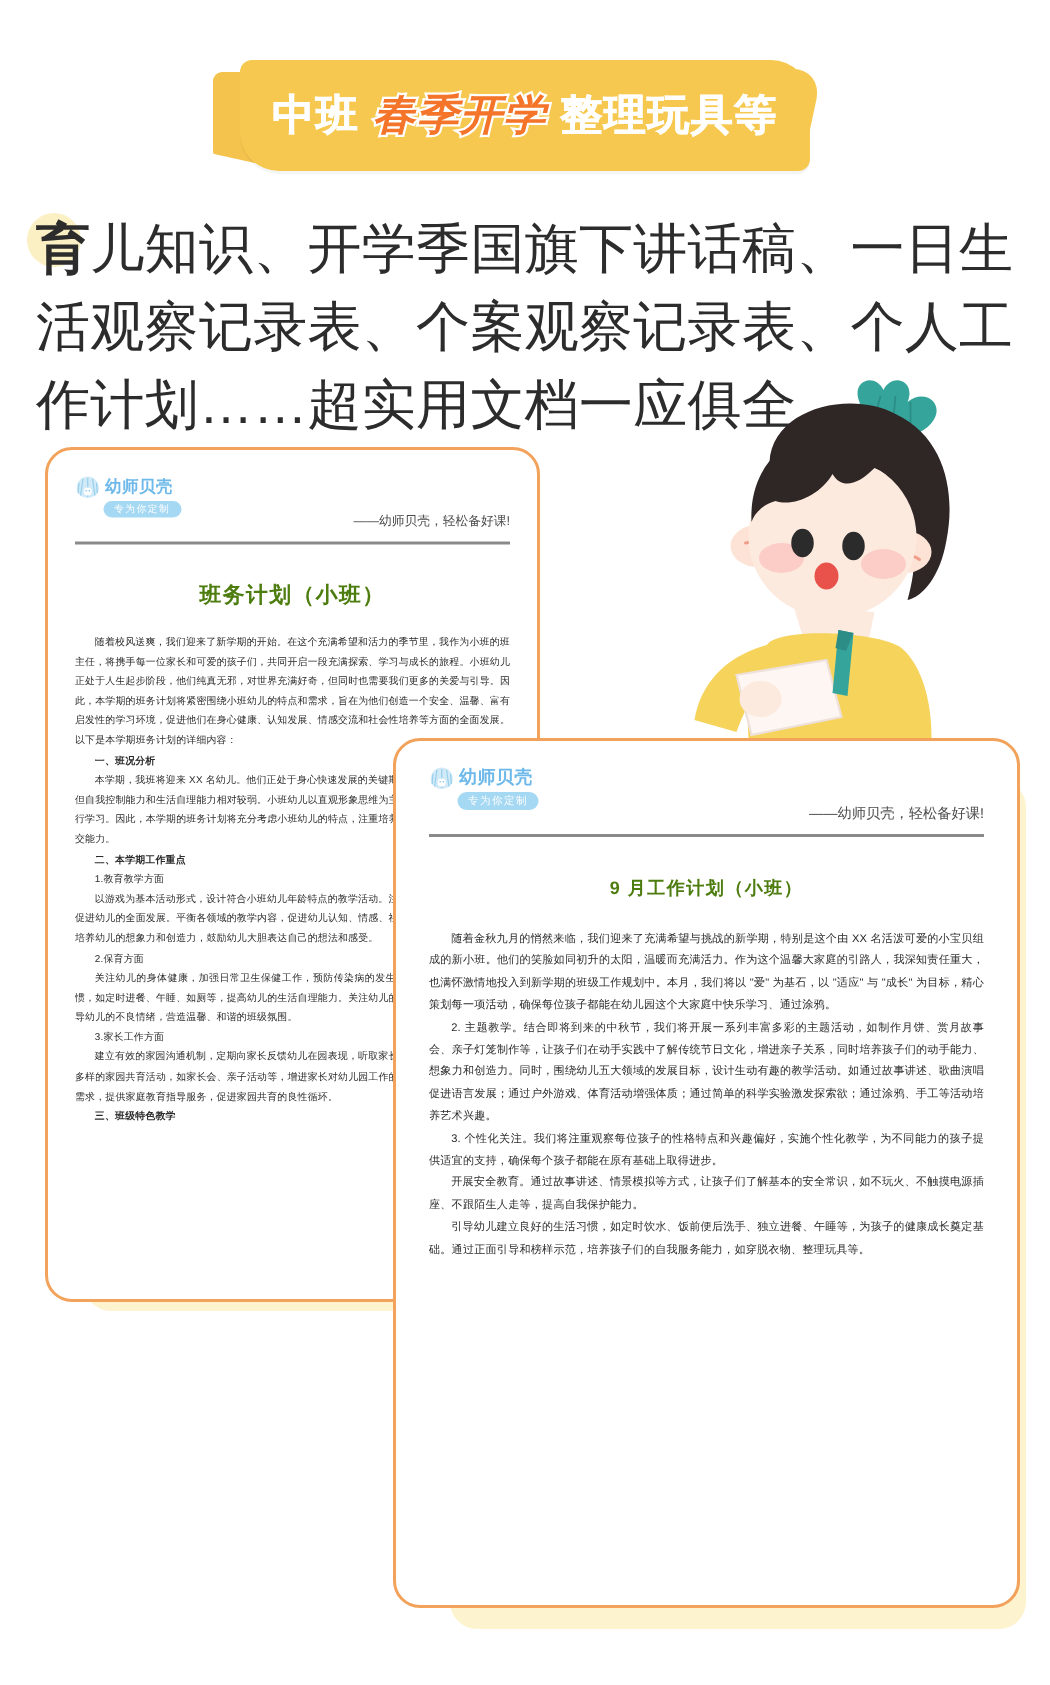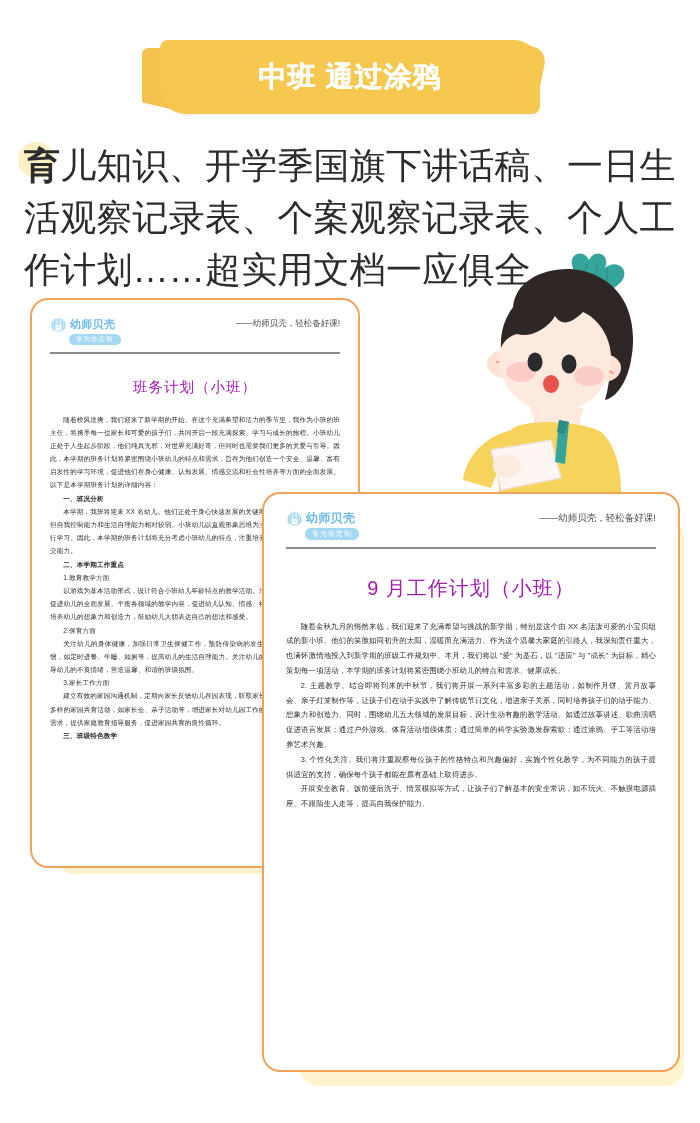--- a/index.html
+++ b/index.html
@@ -185,39 +185,39 @@
     background: #9ed5f2;
     border-radius: 6px;
     padding: 1px 7px;
     letter-spacing: 1px;
     white-space: nowrap;
   }
   .doc-card.two .logo-badge { font-size: 7px; }
   .doc-tagline {
     font-size: 8.5px;
     color: #4a4a4a;
-    margin-top: 2px;
+    margin-top: 26px;
     white-space: nowrap;
   }
   .doc-card.two .doc-tagline { font-size: 9.5px; }
   .doc-rule {
     height: 1.5px;
     background: #8a8a8a;
     margin-top: 3px;
   }
   .doc-title {
     text-align: center;
     font-size: 14.5px;
-    font-weight: normal;
-    color: #a21caf;
+    font-weight: bold;
+    color: #4d7c0f;
     letter-spacing: 1px;
     margin: 24px 0 16px 0;
   }
   .doc-card.two .doc-title {
-    font-size: 20px;
+    font-size: 12px;
     margin: 26px 0 18px 0;
   }
   .doc-body p {
     font-size: 6.6px;
     line-height: 2.0;
     color: #2b2b2b;
     text-align: justify;
     letter-spacing: 0.15px;
   }
   .doc-card.two .doc-body p {
@@ -248,21 +248,22 @@
   .wm-b { left: 430px; top: 820px; }
 </style>
 </head>
 <body>
 
 <div class="banner-wrap">
   <div class="ribbon-tail left"></div>
   <div class="ribbon-tail right"></div>
   <div class="banner">
     <span class="banner-seg white">中班</span>
-    <span class="banner-seg white">通过涂鸦</span>
+    <span class="banner-seg orange">春季开学</span>
+    <span class="banner-seg white">整理玩具等</span>
   </div>
 </div>
 
 <div class="subtitle"><span class="first-char">育</span><span>儿知识、开学季国旗下讲话稿、一日生活观察记录表、个案观察记录表、个人工作计划……超实用文档一应俱全。</span></div>
 
 <div class="watermark wm-a">幼师贝壳</div>
 <div class="watermark wm-b">幼师贝壳</div>
 
 <div class="doc-shadow one"></div>
 <div class="doc-shadow two"></div>
@@ -314,24 +315,25 @@
         </svg>
         <span class="logo-text">幼师贝壳</span>
       </div>
       <span class="logo-badge">专为你定制</span>
     </div>
     <div class="doc-tagline">——幼师贝壳，轻松备好课!</div>
   </div>
   <div class="doc-rule"></div>
   <div class="doc-title">9 月工作计划（小班）</div>
   <div class="doc-body">
-      <p class="indent">随着金秋九月的悄然来临，我们迎来了充满希望与挑战的新学期，特别是这个由 XX 名活泼可爱的小宝贝组成的新小班。他们的笑脸如同初升的太阳，温暖而充满活力。作为这个温馨大家庭的引路人，我深知责任重大，也满怀激情地投入到新学期的班级工作规划中。本月，我们将以 "爱" 为基石，以 "适应" 与 "成长" 为目标，精心策划每一项活动，本学期的班务计划将紧密围绕小班幼儿的特点和需求、健康成长。</p>
+      <p class="indent">随着金秋九月的悄然来临，我们迎来了充满希望与挑战的新学期，特别是这个由 XX 名活泼可爱的小宝贝组成的新小班。他们的笑脸如同初升的太阳，温暖而充满活力。作为这个温馨大家庭的引路人，我深知责任重大，也满怀激情地投入到新学期的班级工作规划中。本月，我们将以 "爱" 为基石，以 "适应" 与 "成长" 为目标，精心策划每一项活动，确保每位孩子都能在幼儿园这个大家庭中快乐学习、通过涂鸦。</p>
       <p class="indent">2. 主题教学。结合即将到来的中秋节，我们将开展一系列丰富多彩的主题活动，如制作月饼、赏月故事会、亲子灯笼制作等，让孩子们在动手实践中了解传统节日文化，增进亲子关系，同时培养孩子们的动手能力、想象力和创造力。同时，围绕幼儿五大领域的发展目标，设计生动有趣的教学活动。如通过故事讲述、歌曲演唱促进语言发展；通过户外游戏、体育活动增强体质；通过简单的科学实验激发探索欲；通过涂鸦、手工等活动培养艺术兴趣。</p>
       <p class="indent">3. 个性化关注。我们将注重观察每位孩子的性格特点和兴趣偏好，实施个性化教学，为不同能力的孩子提供适宜的支持，确保每个孩子都能在原有基础上取得进步。</p>
-      <p class="indent">开展安全教育。饭前便后洗手、情景模拟等方式，让孩子们了解基本的安全常识，如不玩火、不触摸电源插座、不跟陌生人走等，提高自我保护能力。</p>
+      <p class="indent">开展安全教育。通过故事讲述、情景模拟等方式，让孩子们了解基本的安全常识，如不玩火、不触摸电源插座、不跟陌生人走等，提高自我保护能力。</p>
+      <p class="indent">引导幼儿建立良好的生活习惯，如定时饮水、饭前便后洗手、独立进餐、午睡等，为孩子的健康成长奠定基础。通过正面引导和榜样示范，培养孩子们的自我服务能力，如穿脱衣物、整理玩具等。</p>
     </div>
 </div>
 
 <svg class="mascot" viewBox="0 0 230 240">
 
   <path d="M118 16 C112 2 128 -4 134 8 C140 -4 156 2 150 16 C162 6 176 18 166 30 C156 42 130 46 120 36 Z" fill="#35a59b"></path>
   <path d="M132 12 L126 34 M142 12 L140 34 M152 16 L152 34" stroke="#2b8d85" stroke-width="1.2" fill="none"></path>
 
   <path d="M58 56 C60 20 112 8 142 24 C176 40 182 78 176 108 C172 132 160 146 150 148 C158 120 156 92 144 76 C128 56 96 52 78 66 C66 76 60 92 62 104 C52 92 56 70 58 56 Z" fill="#2f2626"></path>
 

